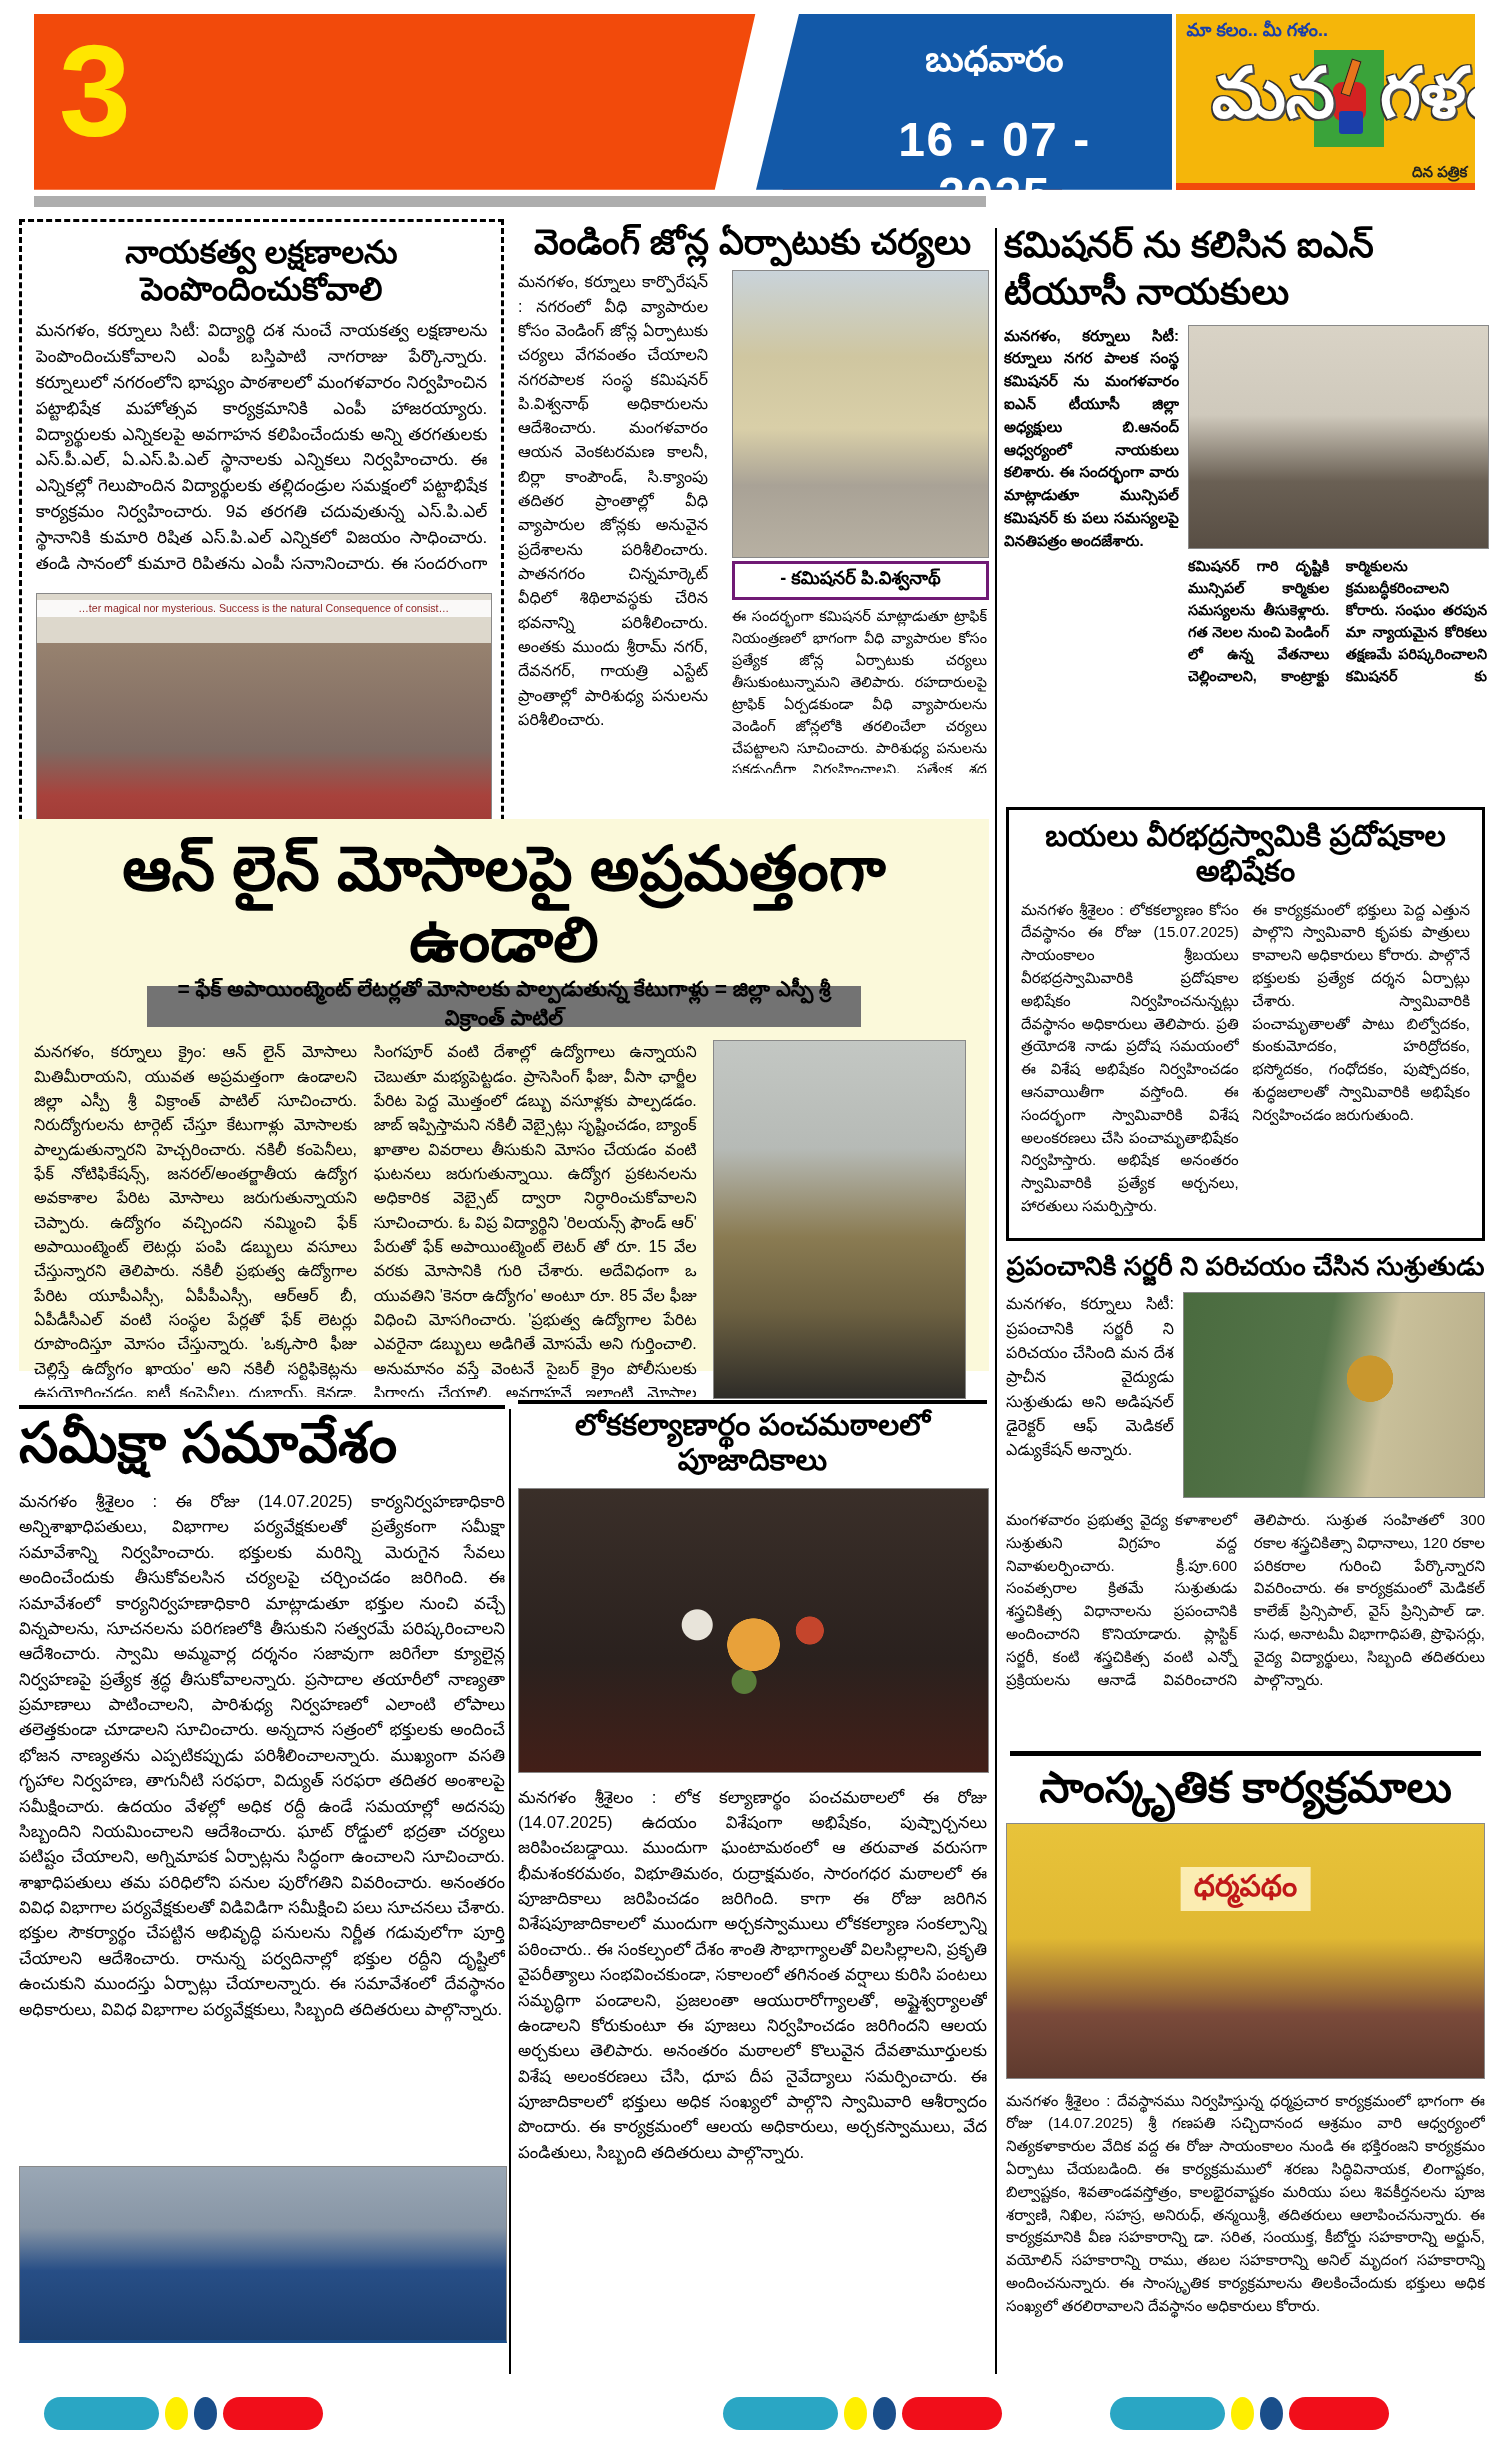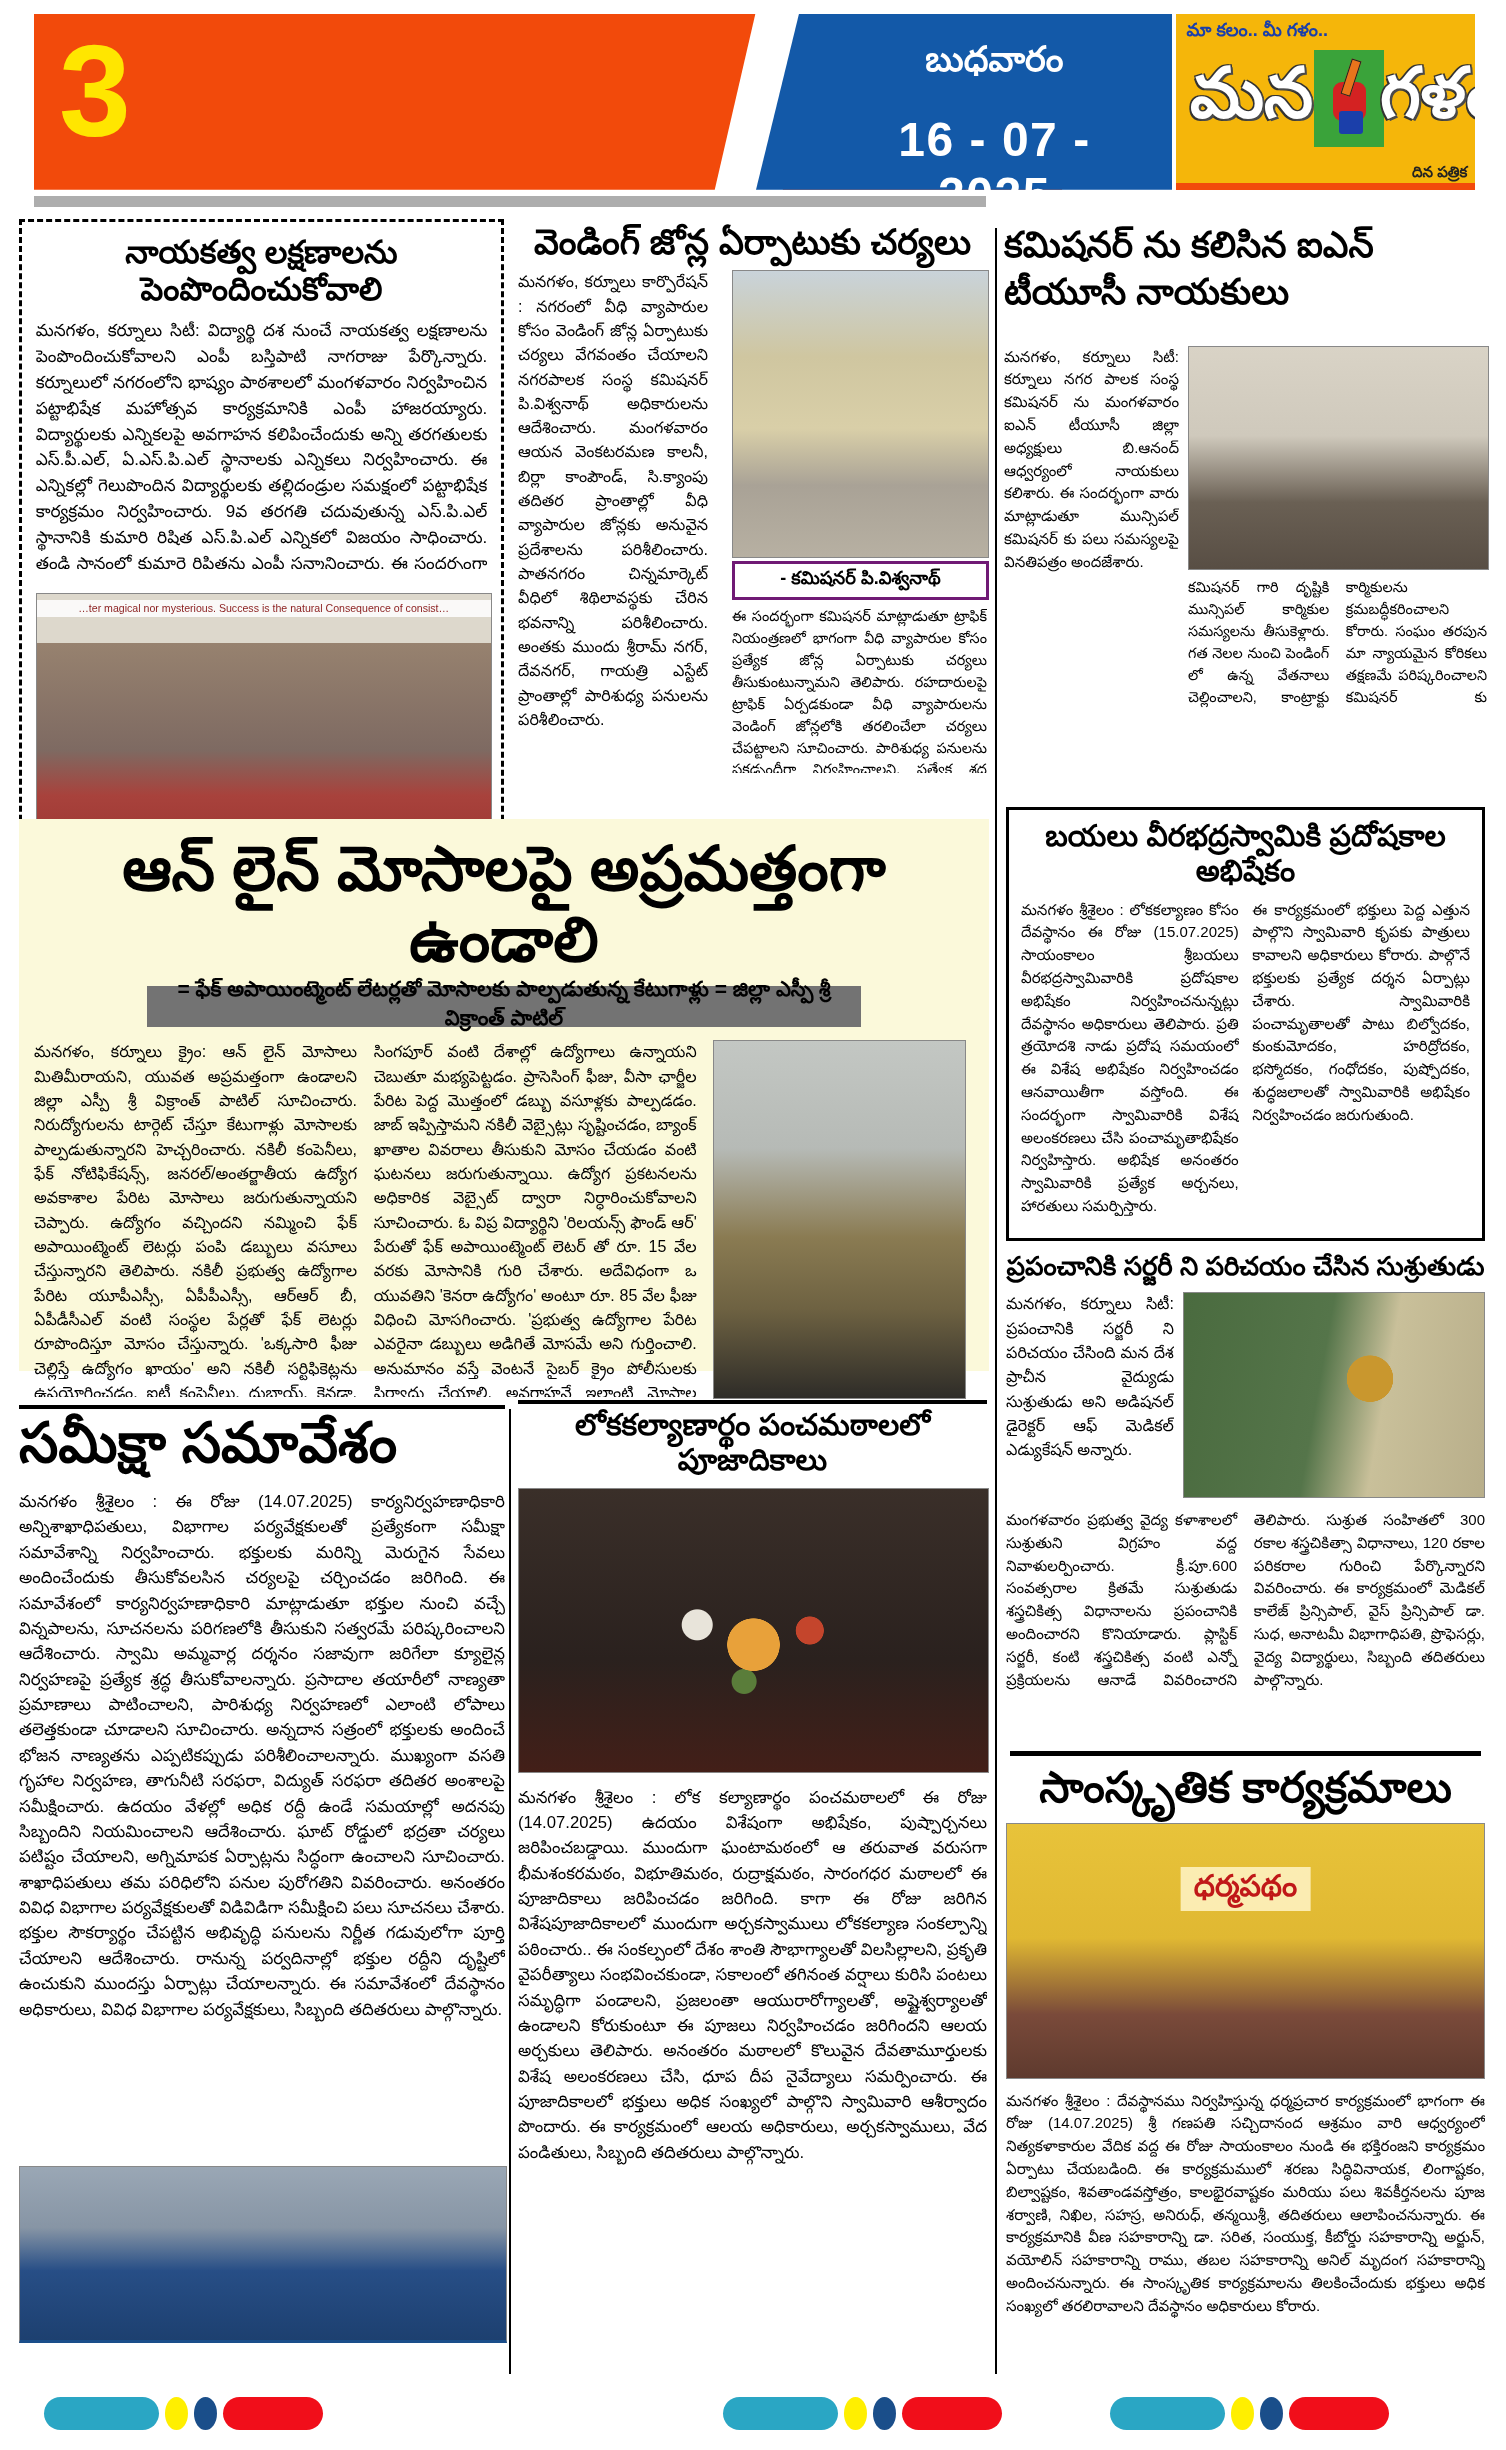--- a/index.html
+++ b/index.html
@@ -33,21 +33,21 @@
     <div class="abs" style="left:835px;top:112px;width:319px;height:46px;font-size:48px;font-weight:bold;color:#fff;text-align:center;letter-spacing:1.5px;">16 - 07 - 2025</div>
 
     <div class="abs" style="left:1176px;top:13.7px;width:299px;height:176px;background:#f5b60a;overflow:hidden;">
       <div class="abs" style="left:10.6px;top:6px;width:228px;font-size:18px;font-weight:bold;color:#1b3faa;">మా కలం.. మీ గళం..</div>
       <div class="abs" style="left:138px;top:36px;width:70px;height:97px;background:#3aa33a;"></div>
       <div class="abs" style="left:149px;top:47px;width:49px;height:76px;">
         <div style="position:absolute;left:7.6px;top:21px;width:33px;height:39px;background:#d42222;border-radius:9px;"></div>
         <div style="position:absolute;left:13.7px;top:50px;width:24px;height:23px;background:#1b3faa;border-radius:3px;"></div>
         <div style="position:absolute;left:21px;top:-1.5px;width:7.6px;height:35px;background:#e8741c;transform:rotate(18deg);border:0.8px solid #222;"></div>
       </div>
-      <div class="abs logo-big" style="left:14px;top:39px;width:137px;font-size:70px;text-align:left;">మన</div>
+      <div class="abs logo-big" style="left:22px;top:39px;width:137px;font-size:70px;text-align:right;">మన</div>
       <div class="abs logo-big" style="left:204px;top:39px;width:96px;font-size:70px;text-align:center;">గళం</div>
       <div class="abs" style="right:7.6px;top:149px;width:106px;font-size:15px;font-weight:bold;color:#222;text-align:right;">దిన పత్రిక</div>
       <div class="abs" style="left:0;top:169px;width:299px;height:7.6px;background:#f24a0b;"></div>
     </div>
   </div>
 
   <div class="abs" style="left:34px;top:196px;width:952px;height:10.6px;background:#adadad;"></div>
 
   <div class="abs vrule" style="left:995px;top:228px;height:2146px;"></div>
   <div class="abs vrule" style="left:509px;top:1409px;height:965px;"></div>
@@ -70,21 +70,21 @@
         <div class="photo" style="width:255px;height:286px;
                     background:linear-gradient(180deg,#c9d3da 0%,#cfc6a0 30%,#d9cfa8 55%,#a9a296 75%,#b7b0a2 100%);"></div>
         <div class="caption-box" style="width:251px;height:33px;font-size:18px;margin-top:3px;">- కమిషనర్ పి.విశ్వనాథ్</div>
         <div class="body-text" style="font-size:14.4px;height:167px;margin-top:6px;">ఈ సందర్భంగా కమిషనర్ మాట్లాడుతూ ట్రాఫిక్ నియంత్రణలో భాగంగా వీధి వ్యాపారుల కోసం ప్రత్యేక జోన్ల ఏర్పాటుకు చర్యలు తీసుకుంటున్నామని తెలిపారు. రహదారులపై ట్రాఫిక్ ఏర్పడకుండా వీధి వ్యాపారులను వెండింగ్ జోన్లలోకి తరలించేలా చర్యలు చేపట్టాలని సూచించారు. పారిశుధ్య పనులను పకడ్బందీగా నిర్వహించాలని, ప్రత్యేక శ్రద్ధ చూపాలని సిబ్బందికి చెప్పారు. ఈ కార్యక్రమంలో ప్రజారోగ్య అధికారి డాక్టర్ విశ్వేశ్వర్ రెడ్డి, సిటీ ప్లానర్ ప్రదీప్ కుమార్, శానిటరీ సూపర్వైజర్ అంజాద్ బాష, పారిశుధ్య తనిఖీదారుడు అనిల్ కుమార్, తదితరులు పాల్గొన్నారు.</div>
       </div>
     </div>
   </div>
 
   <div class="abs" style="left:1004px;top:222px;width:483px;height:570px;">
     <div class="headline" style="font-size:36px;text-align:left;line-height:1.3;">కమిషనర్ ను కలిసిన ఐఎన్ టీయూసీ నాయకులు</div>
-    <div style="display:flex;gap:9px;margin-top:30px;">
+    <div style="display:flex;gap:9px;margin-top:9px;font-weight:bold;">
       <div class="body-text" style="width:175px;font-size:15px;height:365px;">మనగళం, కర్నూలు సిటీ: కర్నూలు నగర పాలక సంస్థ కమిషనర్ ను మంగళవారం ఐఎన్ టీయూసీ జిల్లా అధ్యక్షులు బి.ఆనంద్ ఆధ్వర్యంలో నాయకులు కలిశారు. ఈ సందర్భంగా వారు మాట్లాడుతూ మున్సిపల్ కమిషనర్ కు పలు సమస్యలపై వినతిపత్రం అందజేశారు.</div>
       <div style="width:299px;">
         <div class="photo" style="width:299px;height:222px;
                     background:linear-gradient(180deg,#d9d3c6 0%,#cfc9bc 40%,#6a6054 70%,#584e44 100%);"></div>
         <div class="body-text two-col" style="font-size:14.4px;height:149px;margin-top:7.6px;">కమిషనర్ గారి దృష్టికి మున్సిపల్ కార్మికుల సమస్యలను తీసుకెళ్లారు. గత నెలల నుంచి పెండింగ్ లో ఉన్న వేతనాలు చెల్లించాలని, కాంట్రాక్టు కార్మికులను క్రమబద్ధీకరించాలని కోరారు. సంఘం తరపున మా న్యాయమైన కోరికలు తక్షణమే పరిష్కరించాలని కమిషనర్ కు విన్నవించారు. ఈ కార్యక్రమంలో సిటీ అధ్యక్షులు ఆర్ ప్రసాద్, మున్సిపల్ ఎంప్లాయిస్ తరపున ఆర్ వెంకటేశ్వర్లు, తదితరులు పాల్గొన్నారు.</div>
       </div>
     </div>
   </div>
 
   <div class="abs" style="left:19px;top:819px;width:970px;height:552px;background:#fbf9da;box-sizing:border-box;padding:7.6px 15px;">

